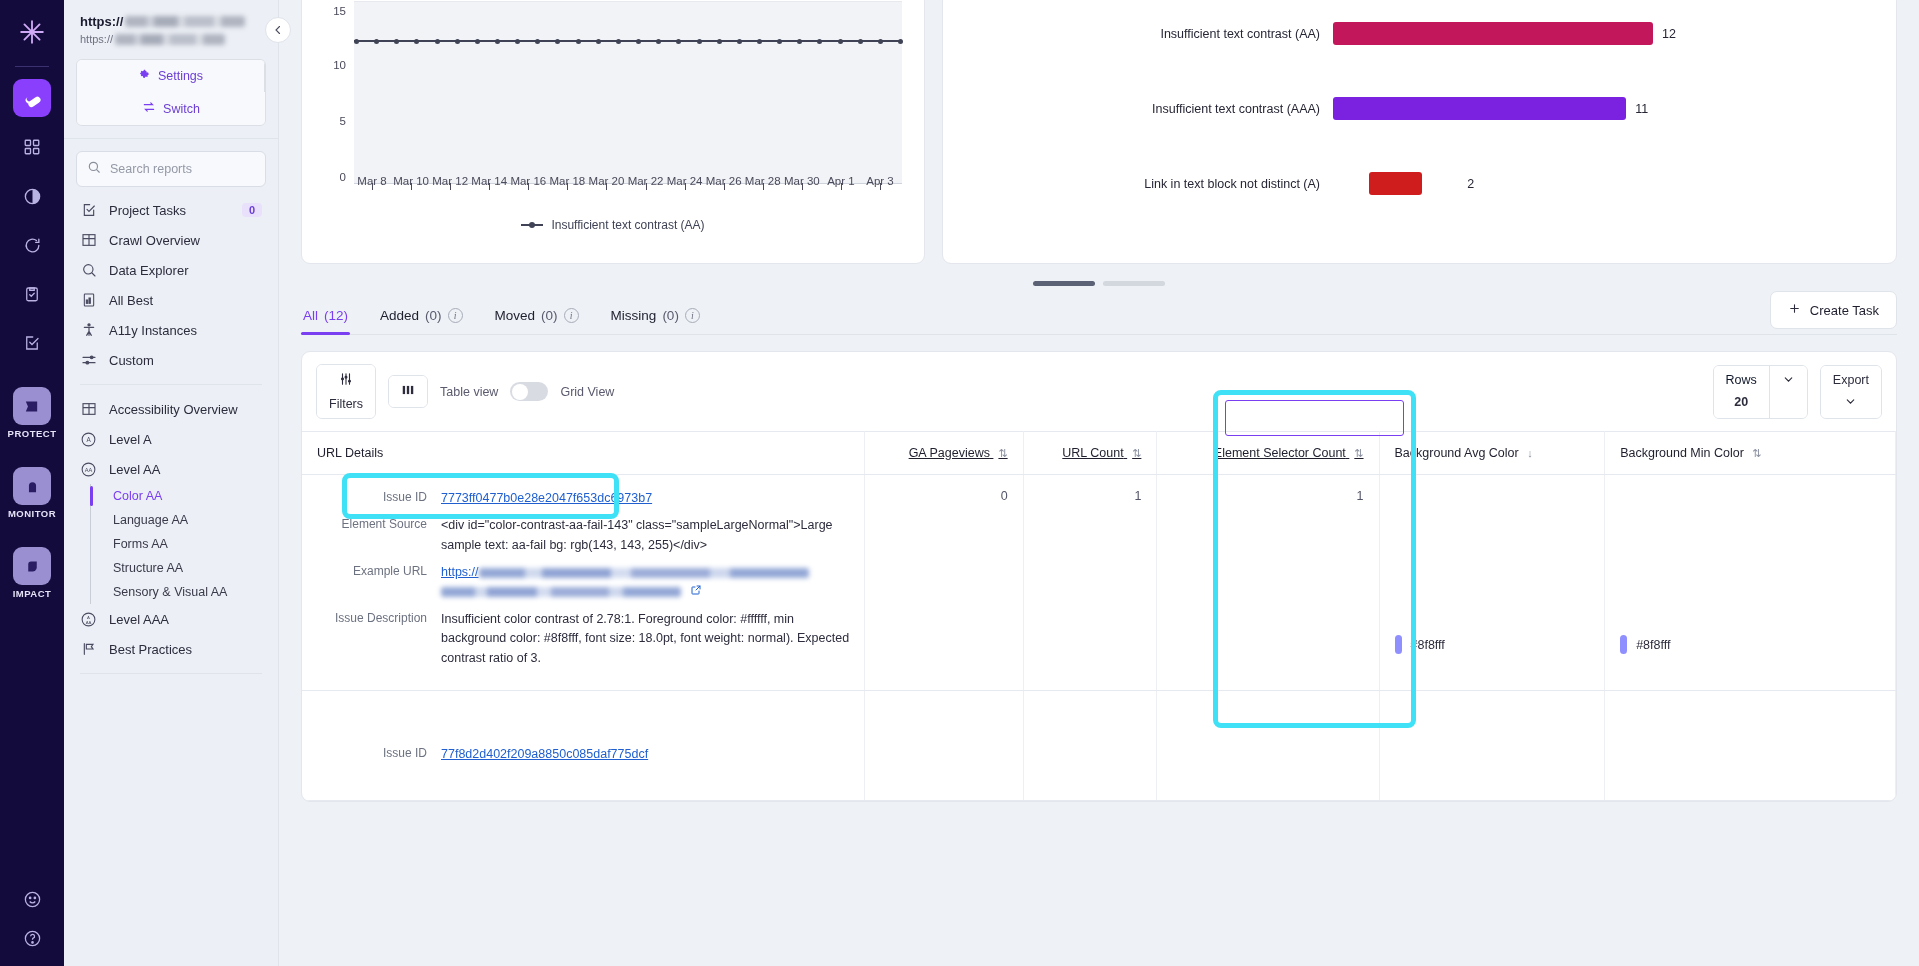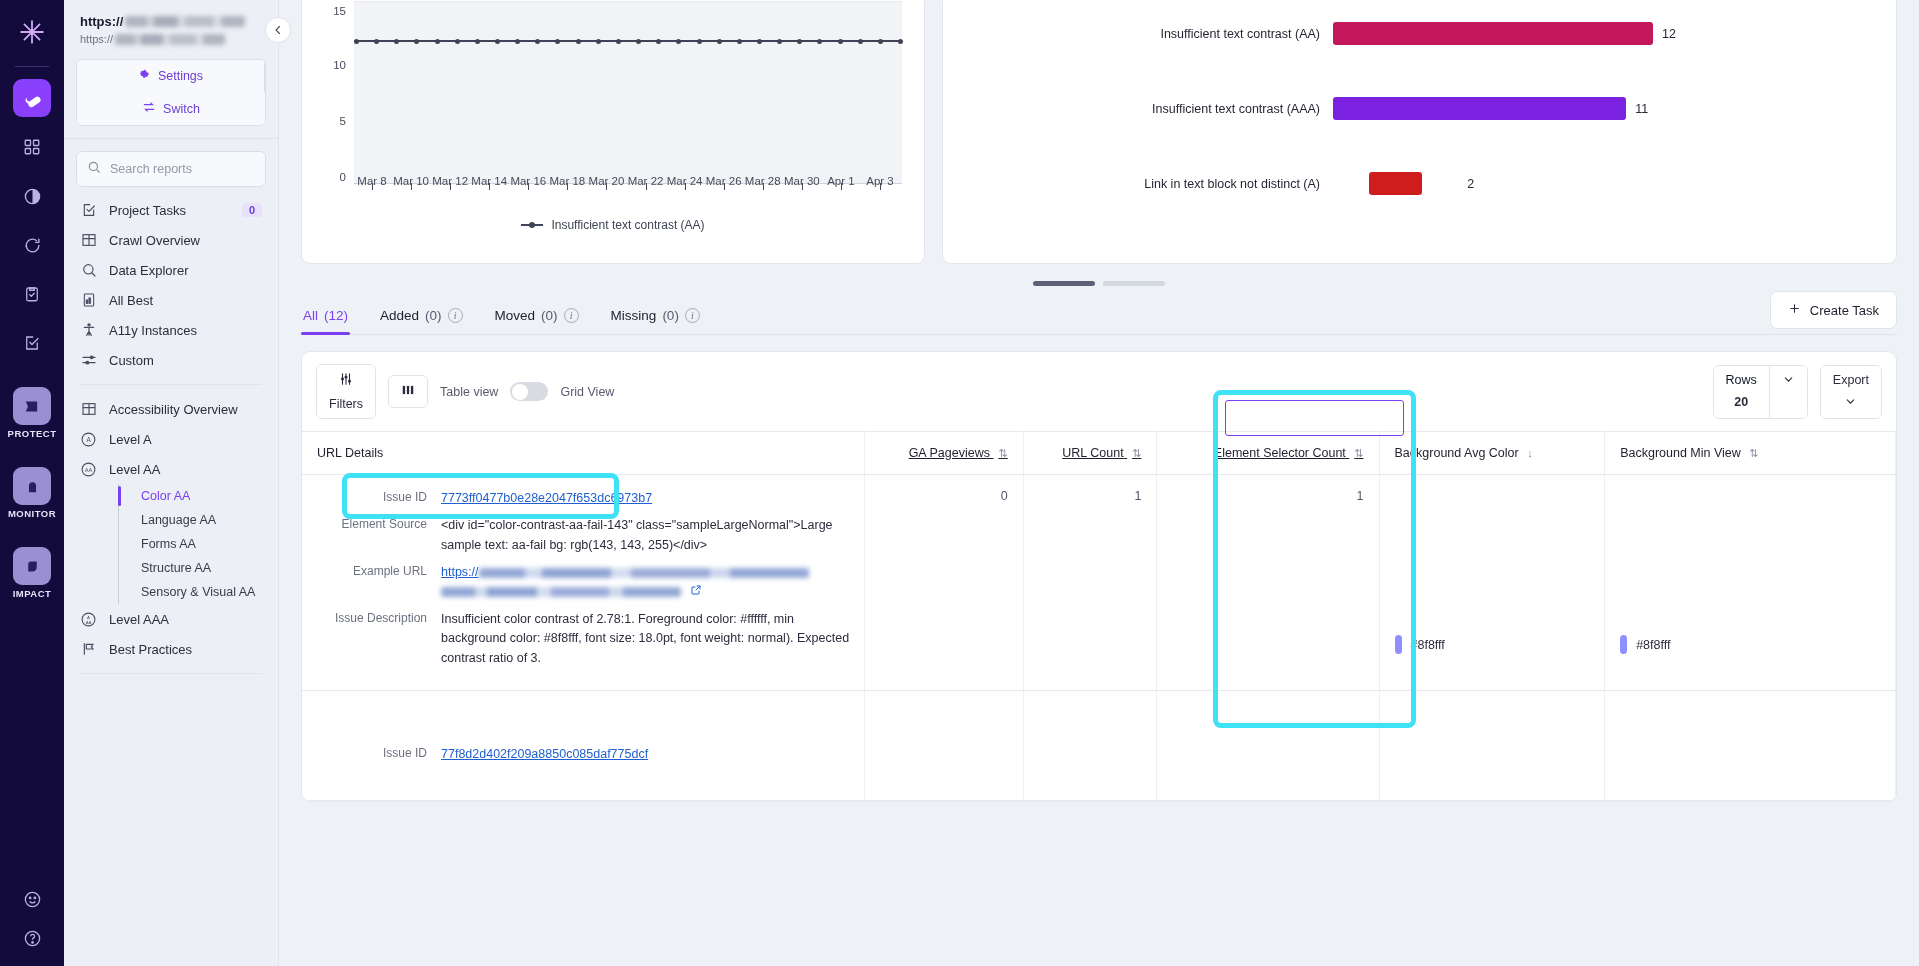--- a/index.html
+++ b/index.html
@@ -69,21 +69,21 @@
   .search-box input::placeholder { color:#9499a6; }
   .nav-item {
     display:flex; align-items:center; gap:12px; padding: 7px 16px;
     font-size: 13px; color:#2c2c3d; height:30px; position:relative;
   }
   .nav-item .ico { width:17px; height:17px; display:flex; align-items:center; justify-content:center; color:#4a4a60; flex:0 0 17px;}
   .nav-item .badge {
     margin-left:auto; background:#e9e0fb; color:#6b3fd4;
     font-size:11px; border-radius:4px; padding:1px 7px; font-weight:600;
   }
-  .sub-wrap { position:relative; margin-left: 54px; padding-left: 14px; border-left:1px solid #c9cdd6; }
+  .sub-wrap { position:relative; margin-left: 26px; padding-left: 14px; border-left:1px solid #c9cdd6; }
   .sub-item { font-size:12.5px; color:#3a3a4a; padding:5px 0 5px 8px; position:relative; }
   .sub-item.active { color:#7a3ff0; }
   .sub-item.active:before {
     content:""; position:absolute; left:-15px; top:2px; bottom:2px; width:3px;
     background:#7a3ff0; border-radius:2px;
   }
   .collapse-btn {
     position:absolute; right:-13px; top:17px; width:26px; height:26px; border-radius:50%;
     background:#fff; border:1px solid #dfe3ea; display:flex; align-items:center;
     justify-content:center; color:#4a4a60; z-index:5;
@@ -687,21 +687,21 @@
             </th>
             <th class="num">
               <span>Element Selector Count</span>
               <span class="sort-ic">⇅</span>
             </th>
             <th>
               <span>Background Avg Color</span>
               <span class="sort-ic">↓</span>
             </th>
             <th>
-              <span>Background Min View</span>
+              <span>Background Min Color</span>
               <span class="sort-ic">⇅</span>
             </th>
           </tr>
         </thead>
         <tbody>
           <tr>
             <td style="height:212px">
               <div class="kv">
                 <div class="kv-k">Issue ID</div>
                 <div class="kv-v"><a class="lnk" href="#">7773ff0477b0e28e2047f653dc6973b7</a></div>

